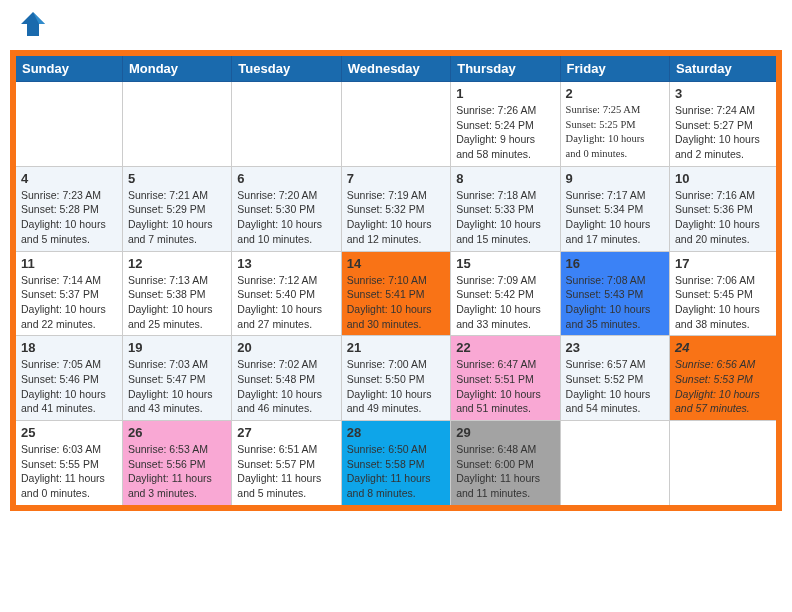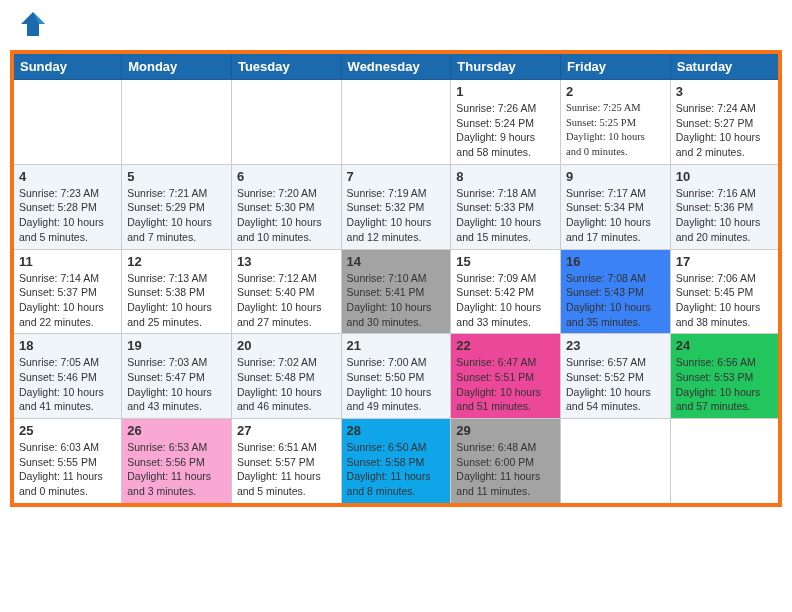--- a/index.html
+++ b/index.html
@@ -35,21 +35,21 @@
       font-weight: bold;
       color: #333;
     }
     .subtitle {
       font-size: 14px;
       color: #555;
     }
     .calendar {
       width: 100%;
       border-collapse: collapse;
-      border: 4px solid #f97316;
+      border: 6px solid #f97316;
     }
     .calendar th {
       background-color: #1a6aad;
       color: white;
       text-align: left;
       padding: 5px 6px;
       font-size: 13px;
       border: 1px solid #1a5a9a;
     }
     .calendar td {
@@ -214,21 +214,21 @@
 Daylight: 10 hours
 and 25 minutes.</div>
         </td>
         <td style="background-color: rgb(255, 255, 255);">
           <span class="day-num">13</span>
           <div class="day-info" style="white-space: pre-line;">Sunrise: 7:12 AM
 Sunset: 5:40 PM
 Daylight: 10 hours
 and 27 minutes.</div>
         </td>
-        <td style="background-color: #a3a3a3;">
+        <td style="background-color: #f97316;">
           <span class="day-num">14</span>
           <div class="day-info" style="white-space: pre-line;">Sunrise: 7:10 AM
 Sunset: 5:41 PM
 Daylight: 10 hours
 and 30 minutes.</div>
         </td>
         <td style="background-color: rgb(255, 255, 255);">
           <span class="day-num">15</span>
           <div class="day-info" style="white-space: pre-line;">Sunrise: 7:09 AM
 Sunset: 5:42 PM
@@ -272,35 +272,35 @@
 Daylight: 10 hours
 and 46 minutes.</div>
         </td>
         <td style="background-color: rgb(240, 245, 250);">
           <span class="day-num">21</span>
           <div class="day-info" style="white-space: pre-line;">Sunrise: 7:00 AM
 Sunset: 5:50 PM
 Daylight: 10 hours
 and 49 minutes.</div>
         </td>
-        <td style="background-color: #ec4899; margin-left: 31px;">
+        <td style="background-color: #f9a8d4; margin-left: 31px;">
           <span class="day-num">22</span>
           <div class="day-info" style="white-space: pre-line;">Sunrise: 6:47 AM
 Sunset: 5:51 PM
 Daylight: 10 hours
 and 51 minutes.</div>
         </td>
         <td style="background-color: rgb(240, 245, 250);">
           <span class="day-num">23</span>
           <div class="day-info" style="white-space: pre-line;">Sunrise: 6:57 AM
 Sunset: 5:52 PM
 Daylight: 10 hours
 and 54 minutes.</div>
         </td>
-        <td style="background-color: #22c55e;">
+        <td style="background-color: #f97316; font-style: italic;">
           <span class="day-num">24</span>
           <div class="day-info" style="white-space: pre-line;">Sunrise: 6:56 AM
 Sunset: 5:53 PM
 Daylight: 10 hours
 and 57 minutes.</div>
         </td>
       </tr>
       <tr>
         <td style="background-color: rgb(255, 255, 255);">
           <span class="day-num">25</span>

